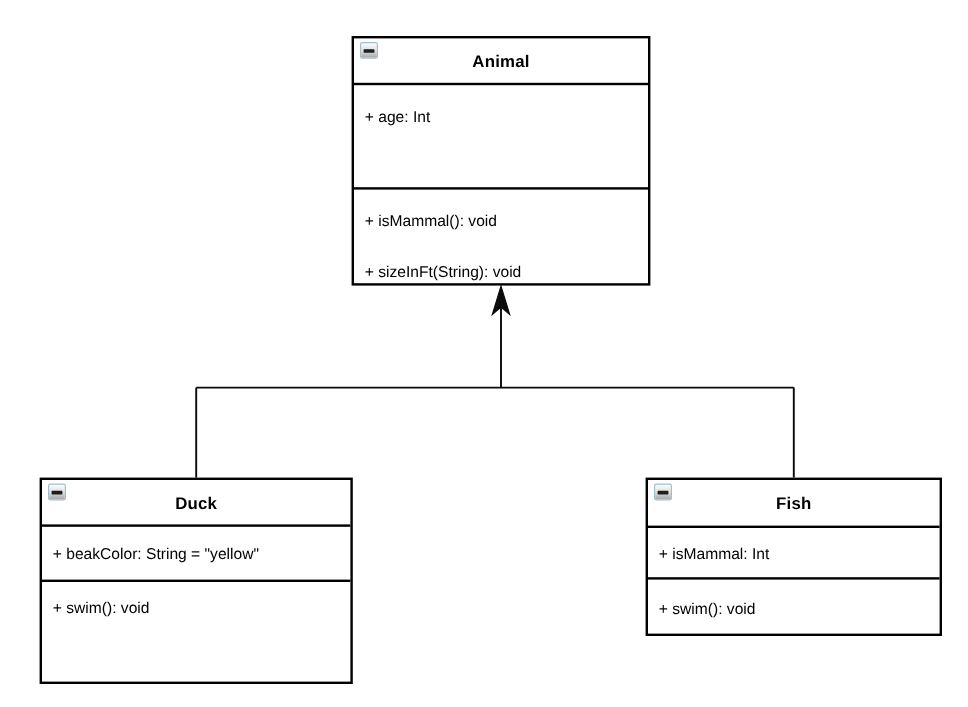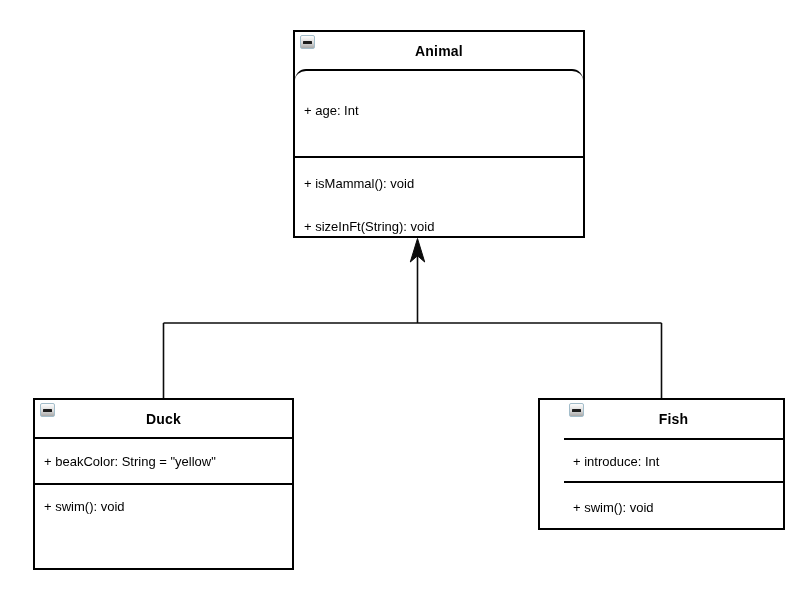--- a/index.html
+++ b/index.html
@@ -80,28 +80,28 @@
     top: 0;
     z-index: 2;
     pointer-events: none;
   }
 </style>
 </head>
 <body>
 
 <div class="canvas">
 
-  <div class="class-box" style="left:293px; top:30px; width:292px; height:208px;">
+  <div class="class-box" style="left:293px; top:30px; width:249px; height:208px;">
     <div class="class-header" style="height:37px;">
       <span class="collapse-btn">
           <span class="minus"></span>
         </span>
       <span class="class-title">Animal</span>
     </div>
-    <div class="section" style="height:87px; padding-top:18px;border-radius:11px;">
+    <div class="section" style="height:87px; padding-top:5px;">
       <div class="member">+ age: Int</div>
     </div>
     <div class="section" style="flex:1; padding-top:4px;text-align:right;">
       <div class="member">+ isMammal(): void</div>
       <div class="member">+ sizeInFt(String): void</div>
     </div>
   </div>
 
   <div class="class-box" style="left:33px; top:398px; width:261px; height:172px;">
     <div class="class-header" style="height:37px;">
@@ -111,29 +111,29 @@
       <span class="class-title">Duck</span>
     </div>
     <div class="section" style="height:46px; padding-top:1px;">
       <div class="member">+ beakColor: String = "yellow"</div>
     </div>
     <div class="section" style="flex:1;">
       <div class="member">+ swim(): void</div>
     </div>
   </div>
 
-  <div class="class-box" style="left:538px; top:398px; width:247px; height:132px;padding-left:24px;">
+  <div class="class-box" style="left:538px; top:398px; width:247px; height:132px;">
     <div class="class-header" style="height:38px;">
       <span class="collapse-btn">
           <span class="minus"></span>
         </span>
       <span class="class-title">Fish</span>
     </div>
     <div class="section" style="height:43px;">
-      <div class="member">+ introduce: Int</div>
+      <div class="member">+ isMammal: Int</div>
     </div>
     <div class="section" style="flex:1; padding-top:3px;">
       <div class="member">+ swim(): void</div>
     </div>
   </div>
 
   <svg class="edges-svg" width="807" height="589" viewBox="0 0 807 589">
     <g stroke="#0b0b0b" stroke-width="1.6" fill="none">
       <path d="M417.5,243 L417.5,323"></path>
       <path d="M163.5,323 L661.5,323"></path>

